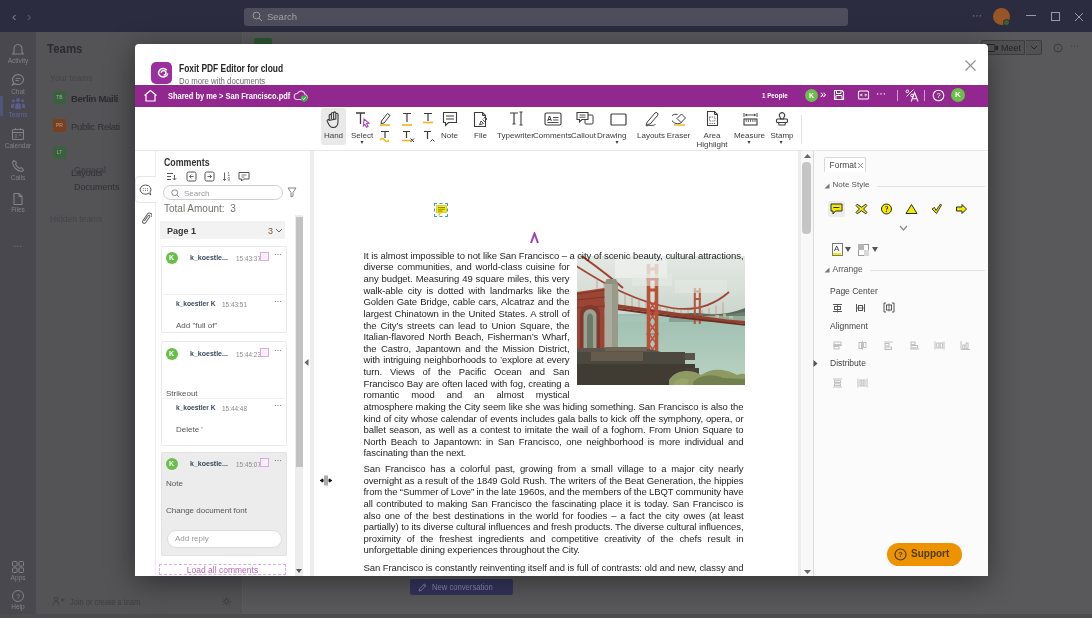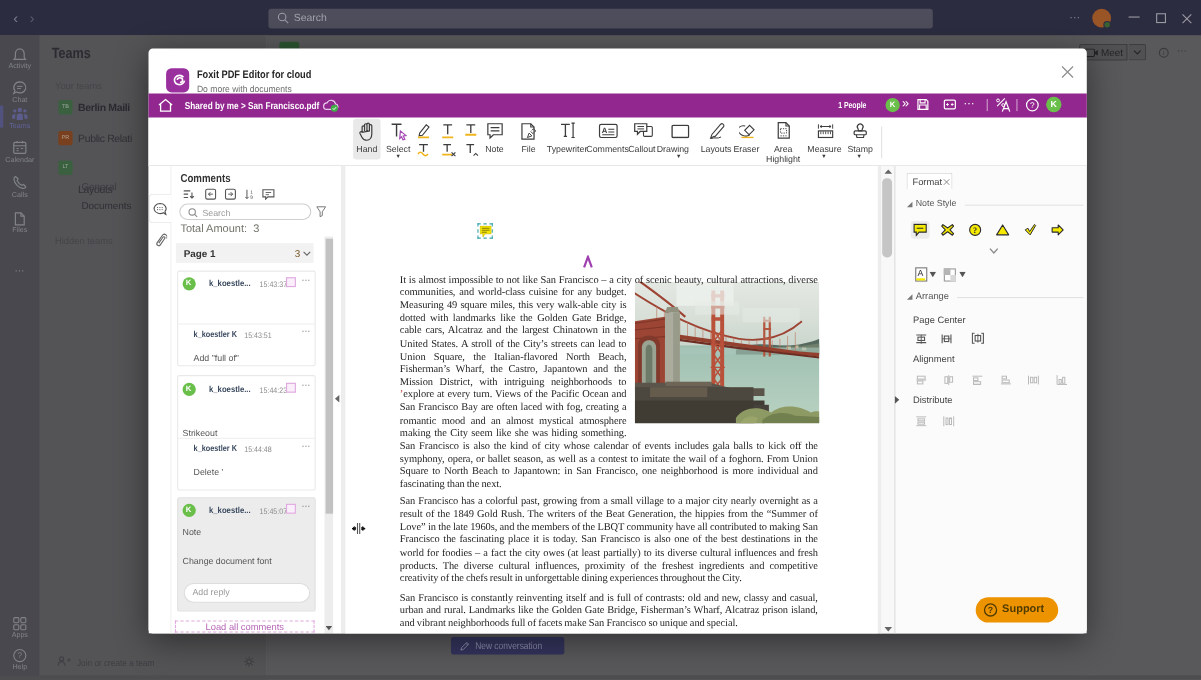--- a/index.html
+++ b/index.html
@@ -416,21 +416,21 @@
       <svg class="abs" style="left:122px;top:53.5px;" width="11" height="11" viewBox="0 0 11 11">
           <path d="M.5 .5 h10 v7 h-5.5 L3 10.5 V7.5 H.5 Z" fill="#f5e900" stroke="#c9b400" stroke-width=".6"></path>
           <path d="M2 2.5 h7 M2 4.3 h7 M2 6.1 h4.5" stroke="#8a7a00" stroke-width=".9"></path>
         </svg>
 
 
       <svg class="abs" style="left:216px;top:81px;" width="9" height="12" viewBox="0 0 9 12">
           <path d="M1 11 L4.5 1.5 L8 11" fill="none" stroke="#a040b0" stroke-width="2"></path>
         </svg>
 
-      <div id="bodytext" style="position:absolute;z-index:0;left:50px;top:98.8px;width:380px;font-family:Liberation Serif, serif;font-size:9.5px;line-height:11.62px;letter-spacing:-0.08px;word-spacing:-0.3px;text-align:justify;">
+      <div id="bodytext" style="position:absolute;z-index:0;left:50px;top:98.8px;width:380px;font-family:Liberation Sans, sans-serif;font-size:9.5px;line-height:11.62px;letter-spacing:-0.08px;word-spacing:-0.3px;text-align:justify;">
         <div style="float:right;width:174px;height:149px;shape-outside:inset(11.7px 0 0 0);"></div>
         <div id="goldengate" style="position:absolute;z-index:-1;left:213.5px;top:6.2px;width:168px;height:129px;overflow:hidden;">
           <svg width="168" height="129" viewBox="0 0 168 129">
             <defs>
               <linearGradient id="sky" x1="0" y1="0" x2="0" y2="1">
                   <stop offset="0" stop-color="#e4e8e3"></stop>
                   <stop offset=".55" stop-color="#d6ded6"></stop>
                   <stop offset="1" stop-color="#c6d3ca"></stop>
                 </linearGradient>
               <linearGradient id="water" x1="0" y1="0" x2="0" y2="1">

